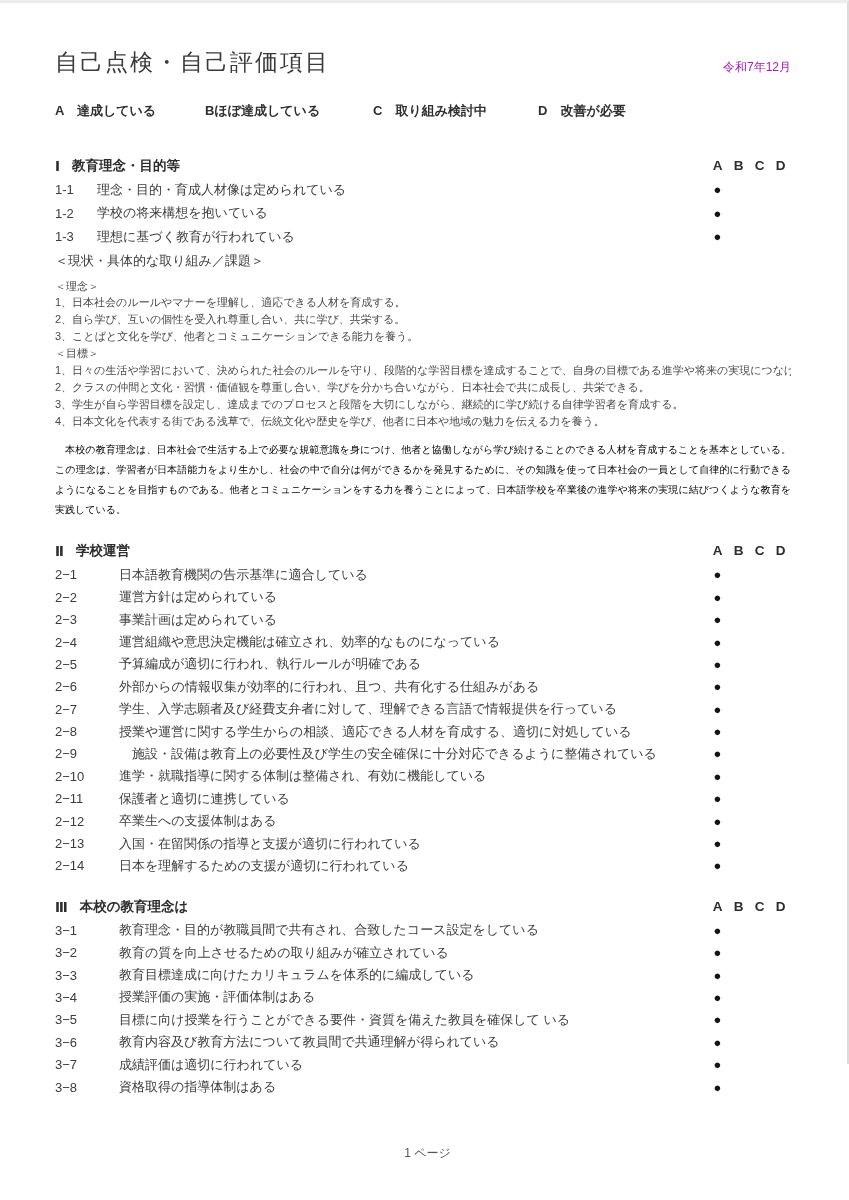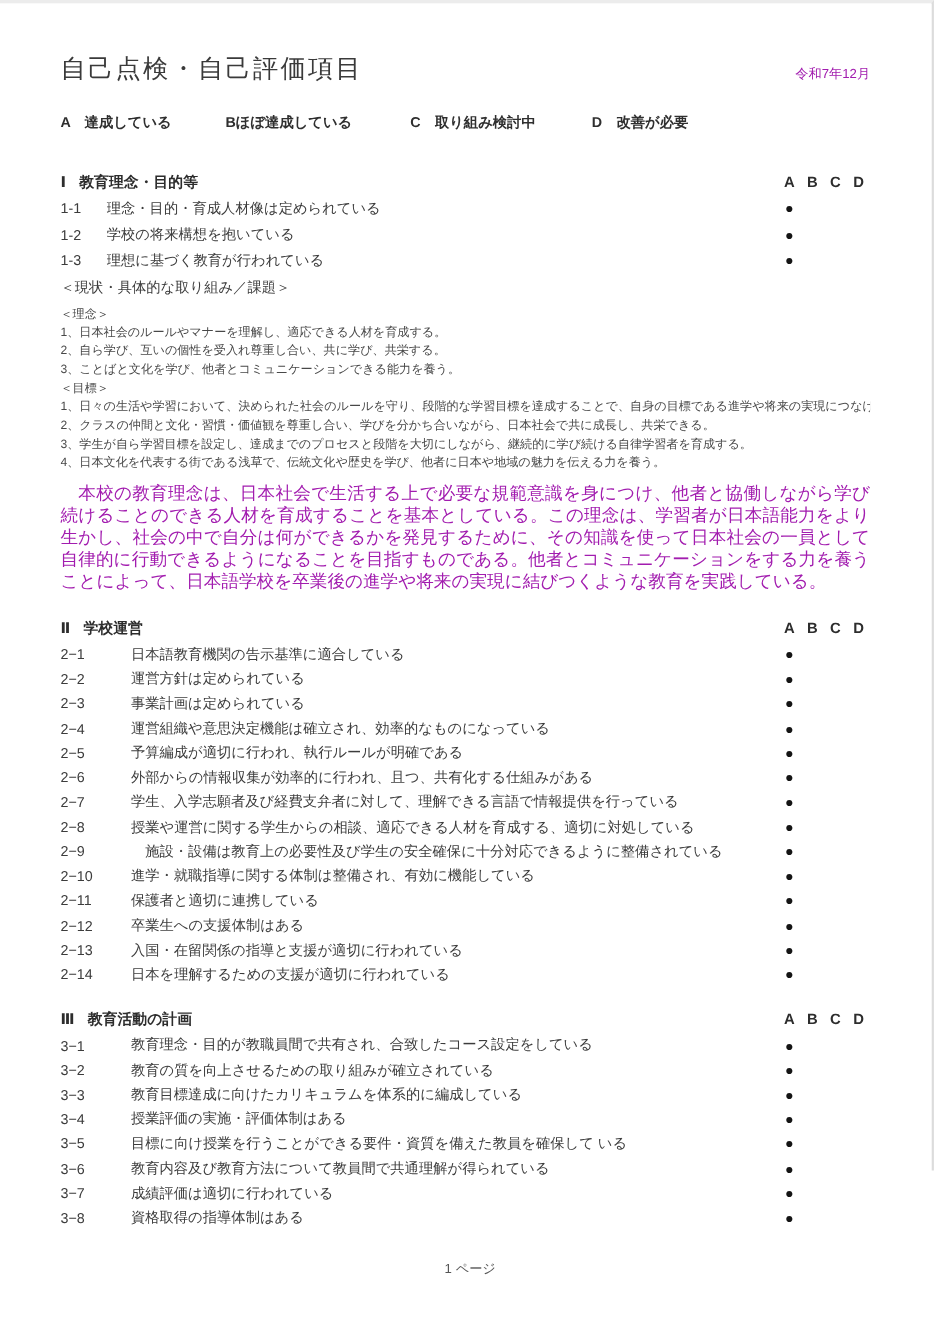--- a/index.html
+++ b/index.html
@@ -70,21 +70,21 @@
 
   
   .notes-heading {
     display: flex; align-items: center;
     font-size: 13px; height: 23px; margin-top: 1px;
   }
   .small-notes { margin-top: 5px; font-size: 11px; line-height: 16.9px; color: #484848; }
   .note-line { white-space: nowrap; overflow: hidden; }
   .summary {
     margin: 10px 0 0 0;
-    font-size: 16px; line-height: 20px; color: #a21caf;
+    font-size: 10px; line-height: 20px; color: #000000;
     text-align: justify;
   }
 
   
   .footer {
     position: absolute; left: 8px; right: 0; top: 1142px;
     text-align: center; font-size: 12px; color: #565656;
   }
 </style>
 </head>
@@ -309,21 +309,21 @@
           <span class="rcell"></span>
           <span class="rcell"></span>
           <span class="rcell"></span>
         </span>
     </div>
   </div>
 
   <div class="sec sec3">
     <div class="sec-head">
       <span class="numeral">Ⅲ</span>
-      <span class="sec-title">教育活動の計画</span>
+      <span class="sec-title">本校の教育理念は</span>
       <span class="rating rating-head">
           <span class="rcell">A</span>
           <span class="rcell">B</span>
           <span class="rcell">C</span>
           <span class="rcell">D</span>
         </span>
     </div>
     <div class="row">
       <span class="no">3−1</span>
       <span class="txt">教育理念・目的が教職員間で共有され、合致したコース設定をしている</span>

